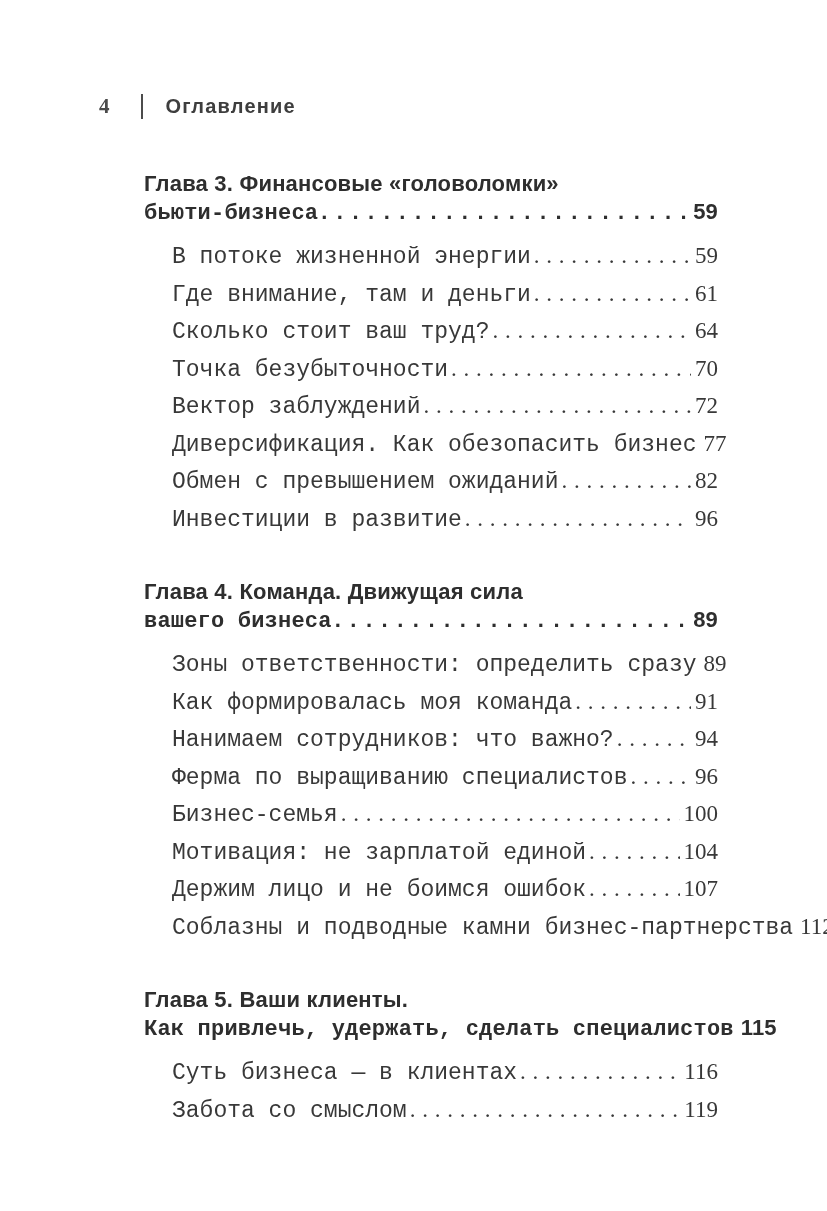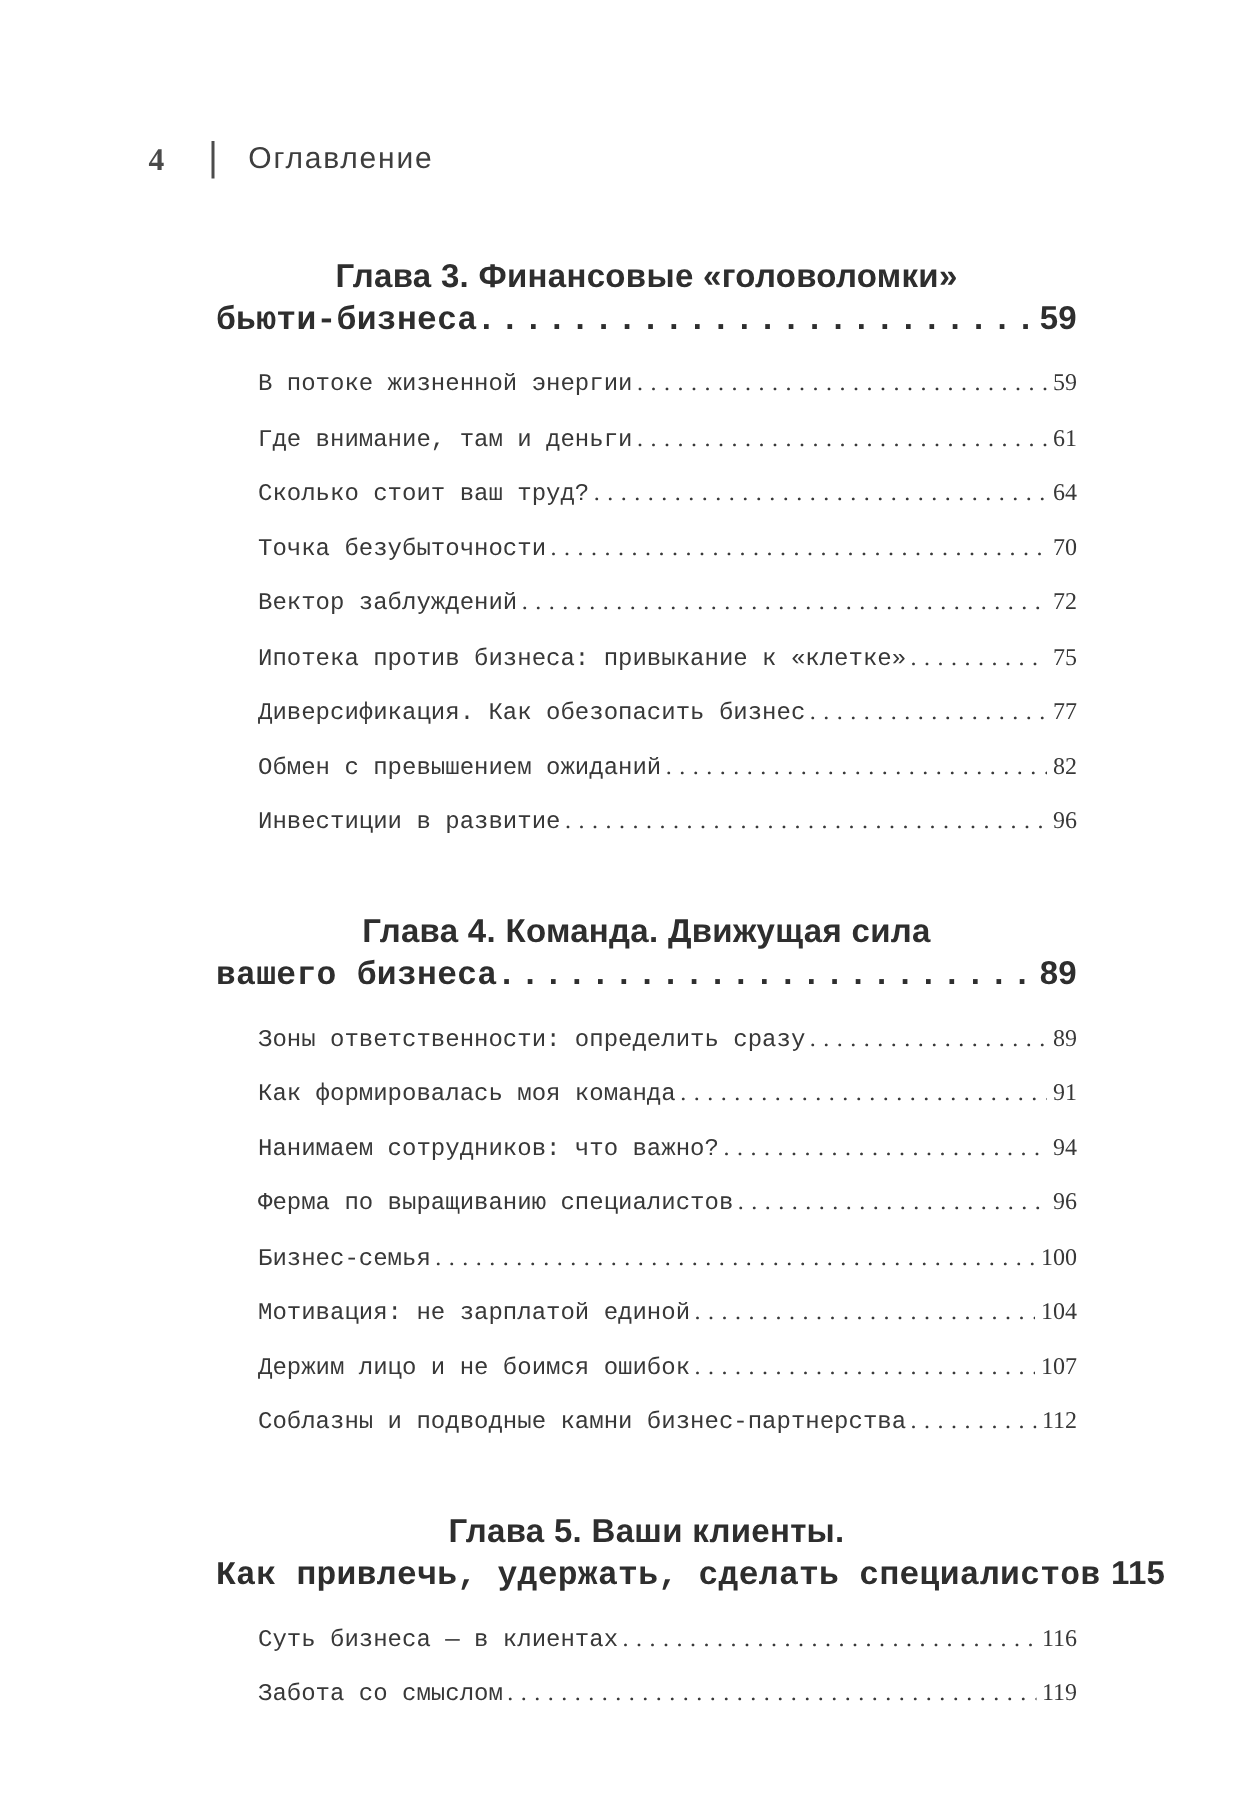--- a/index.html
+++ b/index.html
@@ -31,51 +31,50 @@
   }
   .pg-divider {
     width: 2px;
     height: 25px;
     background: #4c4c4c;
     margin-left: 31px;
     margin-right: 23px;
   }
   .pg-title {
     font-family: "Liberation Sans", sans-serif;
-    font-weight: 400;
+    font-weight: 700;
     font-size: 20px;
     letter-spacing: 1.2px;
     color: #3e3e3e;
   }
 
   
   .toc {
     margin-left: 144px;
     width: 574px;
     margin-top: 50px;
-    text-align: center;
   }
   .chapter { margin-top: 0; }
   .chapter + .chapter { margin-top: 40px; }
 
   .chapter-title {
     font-family: "Liberation Sans", sans-serif;
     font-weight: 700;
     font-size: 22px;
     letter-spacing: 0.2px;
     color: #2e2e2e;
     line-height: 28px;
   }
   .ch-line { line-height: 28px; }
 
   .entries {
     list-style: none;
     margin: 10px 0 0 0;
     padding: 0 0 0 28px;
-    font-size: 16px;
+    font-size: 23px;
     line-height: 35.5px;
     color: #383838;
   }
 
   
   .row { display: flex; align-items: baseline; }
   .row .title-text { flex: 0 0 auto; white-space: nowrap; font-family: Liberation Mono, monospace; }
   .leader {
     flex: 1 1 auto;
     overflow: hidden;
@@ -131,25 +130,20 @@
           <span class="title-text">Точка безубыточности</span>
           <span class="leader"></span>
           <span class="pageref">70</span>
         </li>
         <li class="row">
           <span class="title-text">Вектор заблуждений</span>
           <span class="leader"></span>
           <span class="pageref">72</span>
         </li>
         <li class="row">
-          <span class="title-text">Ипотека против бизнеса: привыкание к «клетке»</span>
-          <span class="leader"></span>
-          <span class="pageref">75</span>
-        </li>
-        <li class="row">
           <span class="title-text">Диверсификация. Как обезопасить бизнес</span>
           <span class="leader"></span>
           <span class="pageref">77</span>
         </li>
         <li class="row">
           <span class="title-text">Обмен с превышением ожиданий</span>
           <span class="leader"></span>
           <span class="pageref">82</span>
         </li>
         <li class="row">

